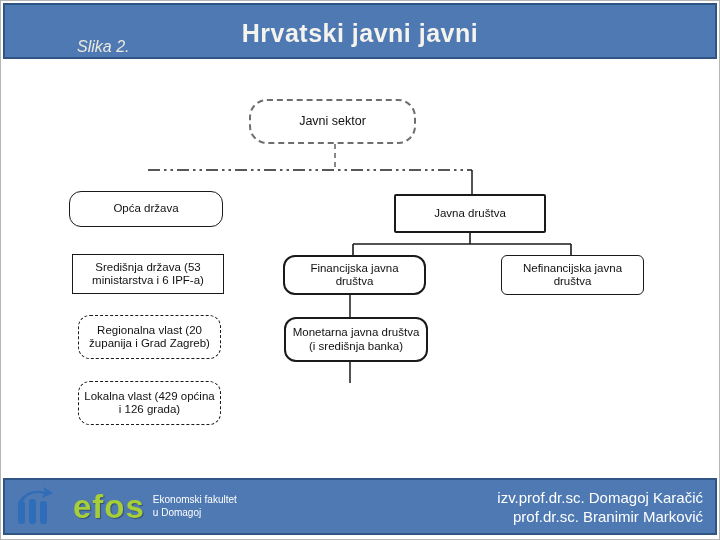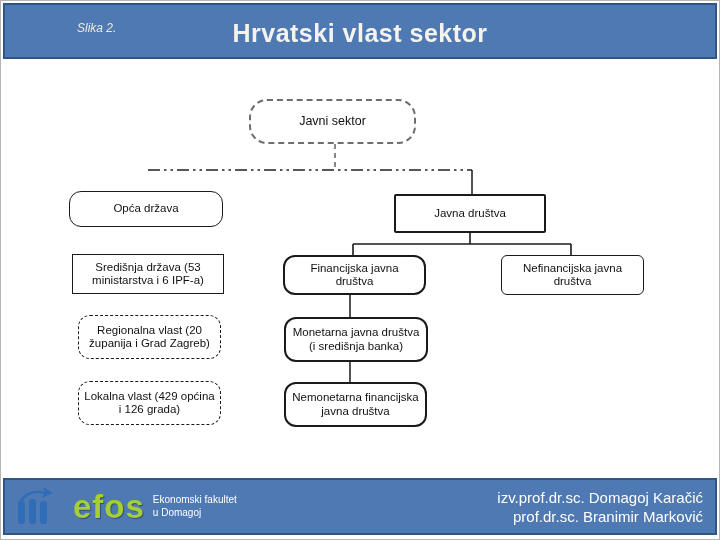--- a/index.html
+++ b/index.html
@@ -10,22 +10,22 @@
     font-family:"Liberation Sans", sans-serif;
   }
 
   
   .header {
     position:absolute; left:2px; top:2px; width:714px; height:56px;
     background:#4e79b2; border:2px solid #2f5585;
     display:flex; align-items:center; justify-content:center;
   }
   .slide-label {
-    position:absolute; left:72px; top:16px;
-    font-size:12px; font-style:italic; color:#eceadf;
+    position:absolute; left:72px; top:33px;
+    font-size:16px; font-style:italic; color:#eceadf;
   }
   .slide-title {
     font-size:25px; font-weight:bold; color:#f4f3ee; letter-spacing:0.5px;
     padding-top:4px;
   }
 
   
   .canvas { position:absolute; left:0; top:0; width:720px; height:540px; }
   svg.connectors { position:absolute; left:0; top:0; }
   .node {
@@ -60,21 +60,21 @@
   .logo-sub { margin-left:8px; color:#ffffff; font-size:10px; line-height:1.25; }
   .authors { text-align:right; color:#ffffff; font-size:15px; line-height:19px; }
 </style>
 </head>
 <body>
 
 <div class="slide">
 
   <div class="header">
     <span class="slide-label">Slika 2.</span>
-    <span class="slide-title">Hrvatski vlast sektor</span>
+    <span class="slide-title">Hrvatski javni javni</span>
   </div>
 
   <div class="canvas">
     <svg class="connectors" width="720" height="540">
 
       <line x1="334" y1="143" x2="334" y2="169" stroke="#555" stroke-width="1.4" stroke-dasharray="5 4"></line>
 
       <line x1="147" y1="169" x2="471" y2="169" stroke="#222" stroke-width="1.4" stroke-dasharray="12 4 2.5 4 2.5 4"></line>
 
       <line x1="471" y1="169" x2="471" y2="193" stroke="#1a1a1a" stroke-width="1.5"></line>
@@ -90,21 +90,20 @@
 
     <div class="node n-opca">Opća država</div>
     <div class="node n-javni">Javni sektor</div>
     <div class="node n-javna">Javna društva</div>
     <div class="node n-sred">Središnja država (53 ministarstva i 6 IPF-a)</div>
     <div class="node n-fin">Financijska javna društva</div>
     <div class="node n-nefin">Nefinancijska javna društva</div>
     <div class="node n-reg">Regionalna vlast (20 županija i Grad Zagreb)</div>
     <div class="node n-mon">Monetarna javna društva (i središnja banka)</div>
     <div class="node n-lok">Lokalna vlast (429 općina i 126 grada)</div>
-    <div class="node n-nemon">Nemonetarna financijska javna društva</div>
   </div>
 
   <div class="footer">
     <div class="logo-group">
       <svg width="44" height="42" viewBox="0 0 44 42">
         <path d="M6 15 Q 16 1 32 6 L 30 1 L 40 7 L 29 12 L 31 8 Q 17 4 9 16 Z" fill="#2f6db8"></path>
         <rect x="5" y="15" width="7" height="23" rx="3" fill="#2f6db8"></rect>
         <rect x="16" y="13" width="7" height="25" rx="3" fill="#2f6db8"></rect>
         <rect x="27" y="15" width="7" height="23" rx="3" fill="#2f6db8"></rect>
       </svg>

